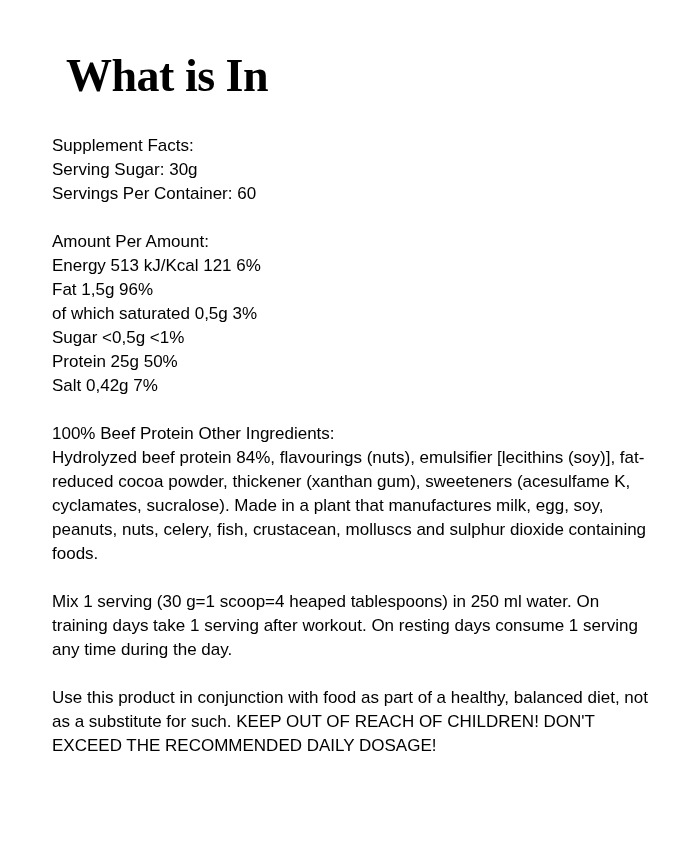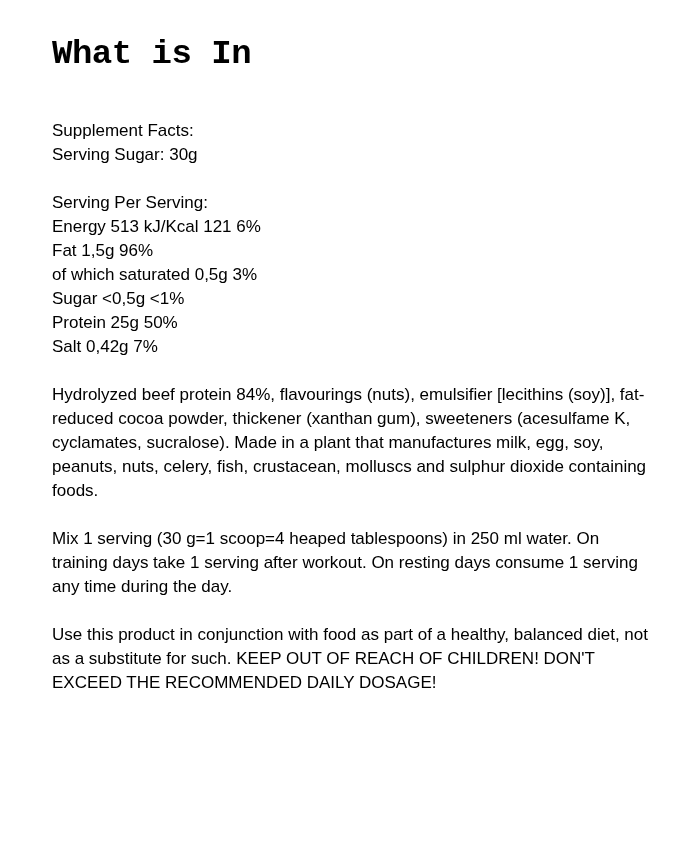--- a/index.html
+++ b/index.html
@@ -12,30 +12,30 @@
     height: 852px;
     box-sizing: border-box;
     font-family: "Liberation Sans", "DejaVu Sans", sans-serif;
     color: #000000;
     overflow: hidden;
   }
   .doc {
     padding: 34px 36px 0 52px;
   }
   .page-title {
-    font-family: Liberation Mono, monospace;
-    font-size: 34px;
+    font-family: Liberation Serif, serif;
+    font-size: 46px;
     font-weight: 900;
     letter-spacing: -0.5px;
     line-height: 1.2;
-    margin: 0;
+    margin: 14px;
     color: #000000;
   }
   .content {
-    margin-top: 44px;
+    margin-top: 31px;
     max-width: 606px;
     font-size: 17px;
     line-height: 24px;
   }
   section {
     margin: 0 0 24px 0;
   }
   .line, .para {
     white-space: normal;
   }
@@ -44,33 +44,35 @@
 <body>
 
 <main class="doc">
   <h1 class="page-title">What is In</h1>
 
   <div class="content">
 
     <section>
       <div class="line">Supplement Facts:</div>
       <div class="line">Serving Sugar: 30g</div>
+      <div class="line">Servings Per Container: 60</div>
     </section>
 
     <section>
-      <div class="line">Serving Per Serving:</div>
+      <div class="line">Amount Per Amount:</div>
       <div class="line">Energy 513 kJ/Kcal 121 6%</div>
       <div class="line">Fat 1,5g 96%</div>
       <div class="line">of which saturated 0,5g 3%</div>
       <div class="line">Sugar &lt;0,5g &lt;1%</div>
       <div class="line">Protein 25g 50%</div>
       <div class="line">Salt 0,42g 7%</div>
     </section>
 
     <section>
+      <div class="line">100% Beef Protein Other Ingredients:</div>
       <div class="para">Hydrolyzed beef protein 84%, flavourings (nuts), emulsifier [lecithins (soy)], fat-reduced cocoa powder, thickener (xanthan gum), sweeteners (acesulfame K, cyclamates, sucralose). Made in a plant that manufactures milk, egg, soy, peanuts, nuts, celery, fish, crustacean, molluscs and sulphur dioxide containing foods.</div>
     </section>
 
     <section>
       <div class="para">Mix 1 serving (30 g=1 scoop=4 heaped tablespoons) in 250 ml water. On training days take 1 serving after workout. On resting days consume 1 serving any time during the day.</div>
     </section>
 
     <section>
       <div class="para">Use this product in conjunction with food as part of a healthy, balanced diet, not as a substitute for such. KEEP OUT OF REACH OF CHILDREN! DON'T EXCEED THE RECOMMENDED DAILY DOSAGE!</div>
     </section>

